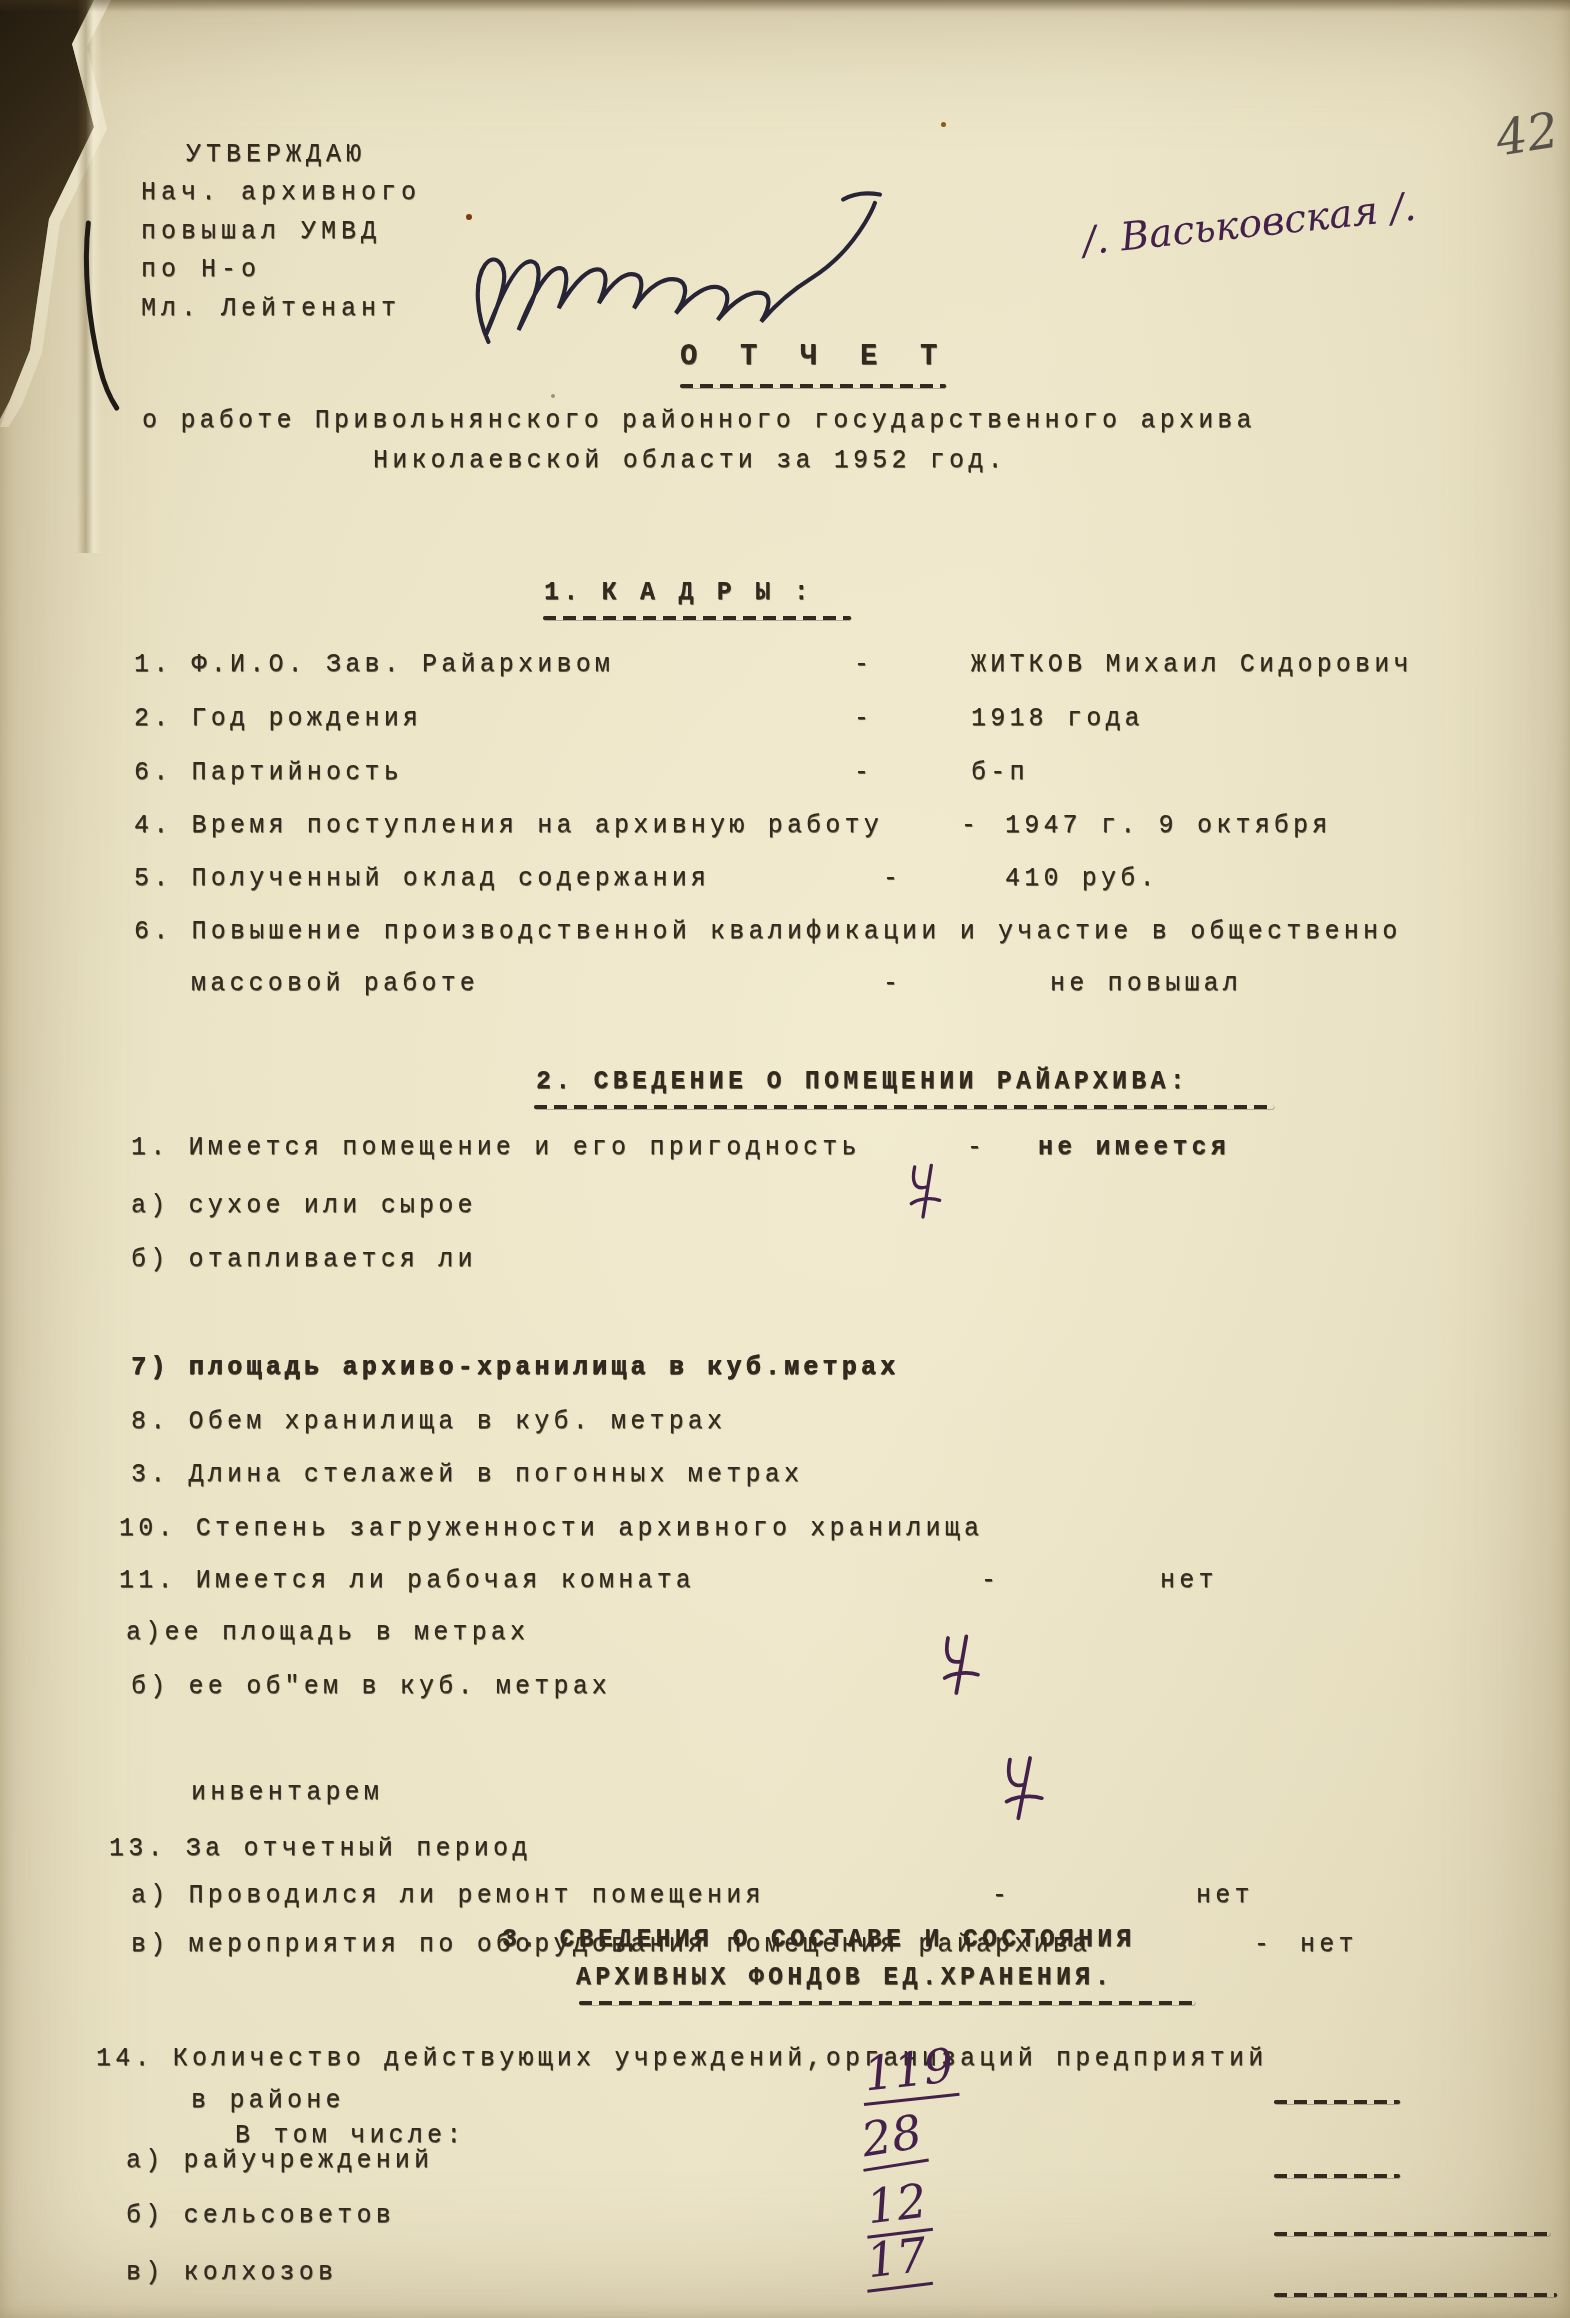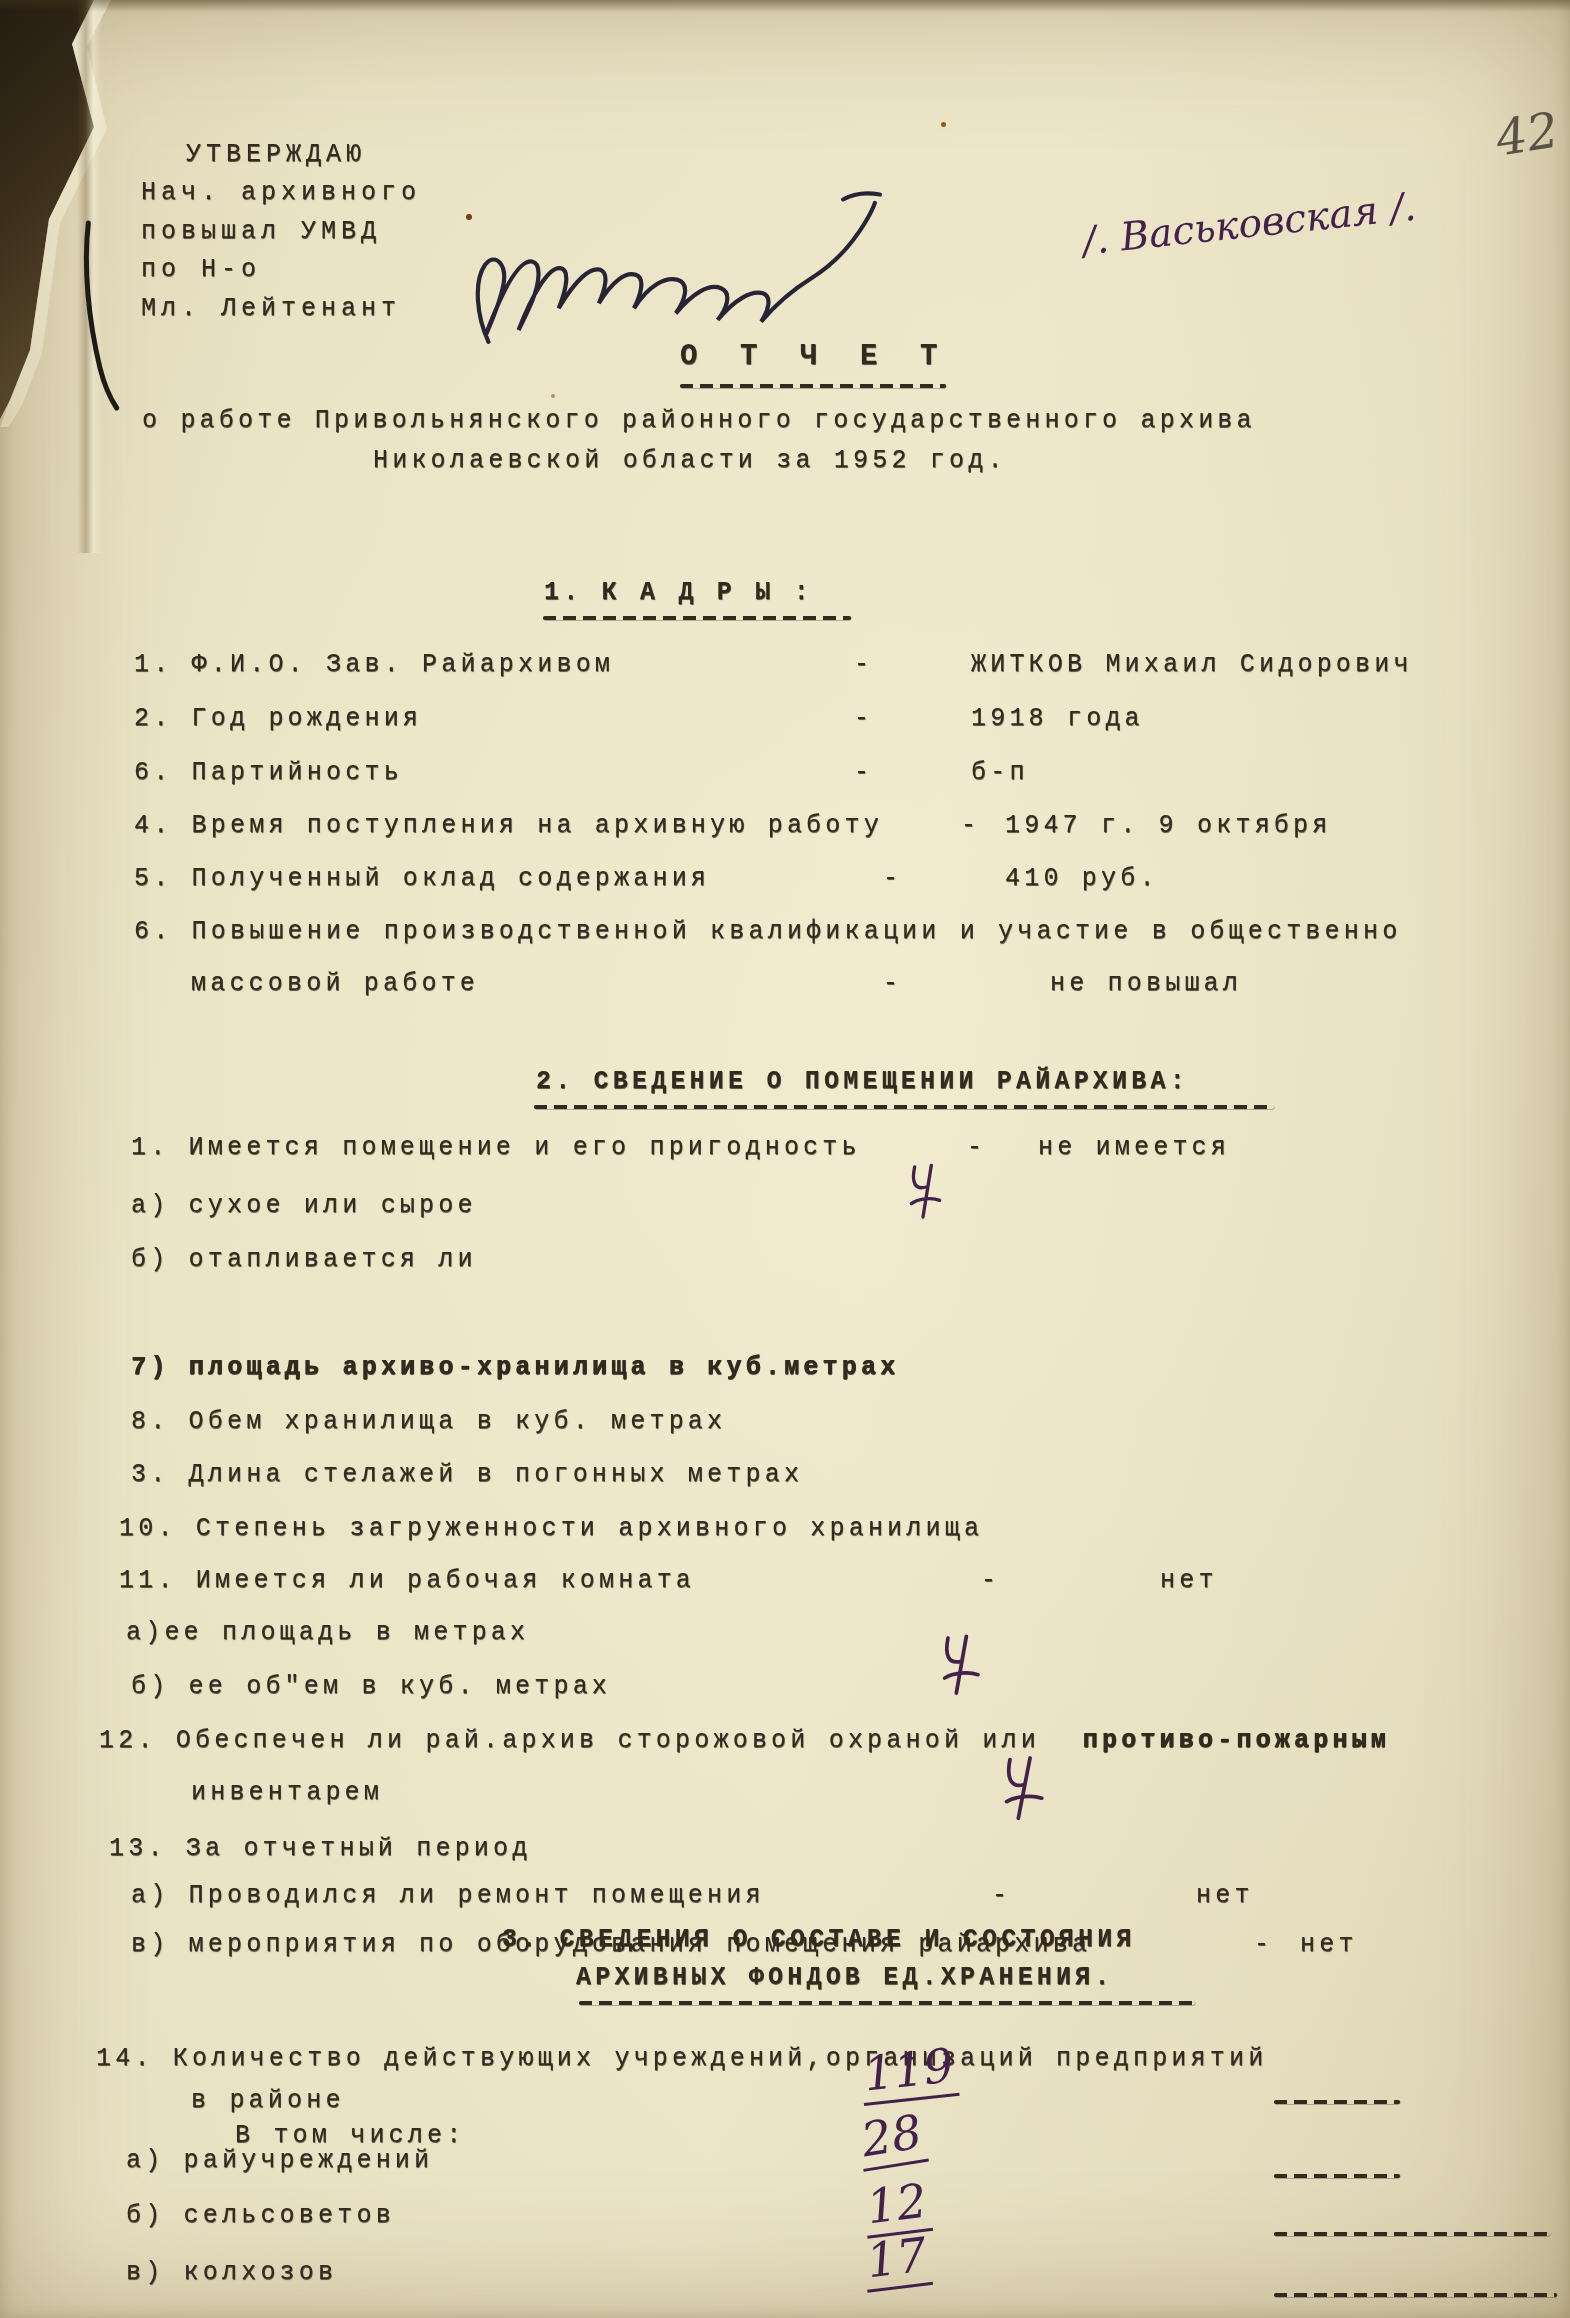--- a/index.html
+++ b/index.html
@@ -121,21 +121,21 @@
   <div class="typed" style="left:134px;top:918px;">6. Повышение производственной квалификации и участие в общественно</div>
   <div class="typed" style="left:191px;top:970px;">массовой работе</div>
   <div class="typed" style="left:883px;top:970px;">-</div>
   <div class="typed" style="left:1038px;top:970px;margin-left:12px;">не повышал</div>
 
   <div class="typed section-heading" style="left:536px;top:1068px;">2. СВЕДЕНИЕ О ПОМЕЩЕНИИ РАЙАРХИВА:</div>
   <div class="dashes" style="left:534px;top:1105px;width:740px;"></div>
 
   <div class="typed" style="left:131px;top:1134px;">1. Имеется помещение и его пригодность</div>
   <div class="typed" style="left:967px;top:1134px;">-</div>
-  <div class="typed" style="left:1038px;top:1134px;">не имеется</div>
+  <div class="typed" style="left:1038px;top:1134px;font-weight:bold;">не имеется</div>
 
   <div class="typed" style="left:131px;top:1192px;">а) сухое или сырое</div>
   <svg class="mark" style="position:absolute;left:906px;top:1162px;" width="39" height="75" viewBox="0 0 46 90">
     <path d="M10,6 C6,24 10,34 24,30 M30,4 L20,66 M6,50 C14,44 30,42 40,46" stroke="#43214b" stroke-width="4" fill="none" stroke-linecap="round"></path>
   </svg>
 
   <div class="typed" style="left:131px;top:1246px;">б) отапливается ли</div>
   <div class="typed overstruck" style="left:131px;top:1354px;">7) площадь архиво-хранилища в куб.метрах</div>
   <div class="typed" style="left:131px;top:1408px;">8. Обем хранилища в куб. метрах</div>
   <div class="typed" style="left:131px;top:1461px;">3. Длина стелажей в погонных метрах</div>
@@ -145,24 +145,20 @@
   <div class="typed" style="left:981px;top:1567px;">-</div>
   <div class="typed" style="left:1160px;top:1567px;">нет</div>
 
   <div class="typed" style="left:126px;top:1619px;">а)ее площадь в метрах</div>
 
   <div class="typed" style="left:131px;top:1673px;">б) ее об"ем в куб. метрах</div>
   <svg class="mark" style="position:absolute;left:938px;top:1631px;" width="45" height="84" viewBox="0 0 54 100">
     <path d="M12,8 C8,28 12,40 28,36 M34,6 L22,74 M8,56 C18,50 36,48 48,52" stroke="#43214b" stroke-width="4.5" fill="none" stroke-linecap="round"></path>
   </svg>
 
-  <div class="typed" style="left:99px;top:1727px;">
-    <span>12. Обеспечен ли рай.архив сторожовой охраной или</span>
-    <span class="overstruck" style="margin-left:23.4px;">противо-пожарным</span>
-  </div>
   <div class="typed" style="left:191px;top:1779px;">инвентарем</div>
   <svg class="mark" style="position:absolute;left:998px;top:1753px;" width="49" height="87" viewBox="0 0 58 104">
     <path d="M14,8 C10,28 14,42 30,38 M38,6 L24,78 M10,58 C20,52 40,50 52,54" stroke="#43214b" stroke-width="4.5" fill="none" stroke-linecap="round"></path>
   </svg>
 
   <div class="typed" style="left:109px;top:1835px;">13. За отчетный период</div>
 
   <div class="typed" style="left:131px;top:1882px;">а) Проводился ли ремонт помещения</div>
   <div class="typed" style="left:992px;top:1882px;">-</div>
   <div class="typed" style="left:1196px;top:1882px;">нет</div>

